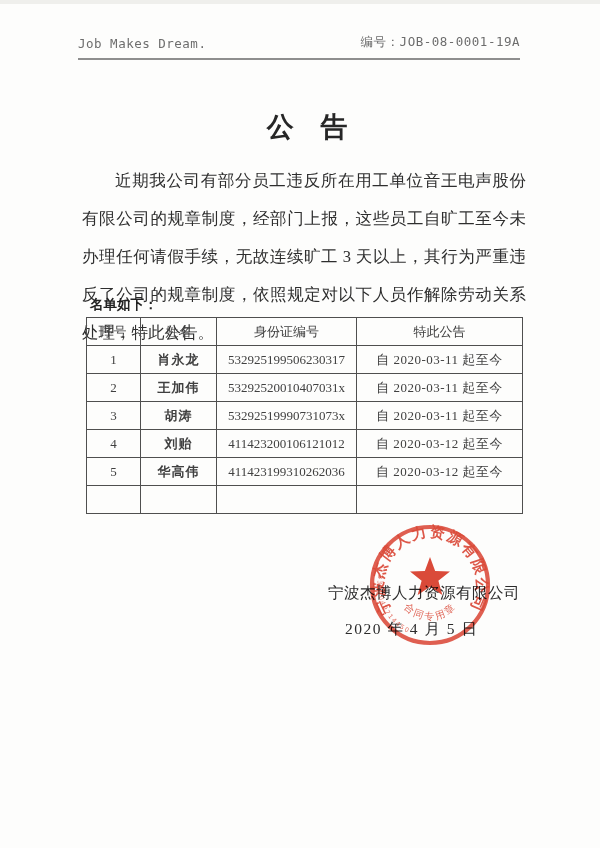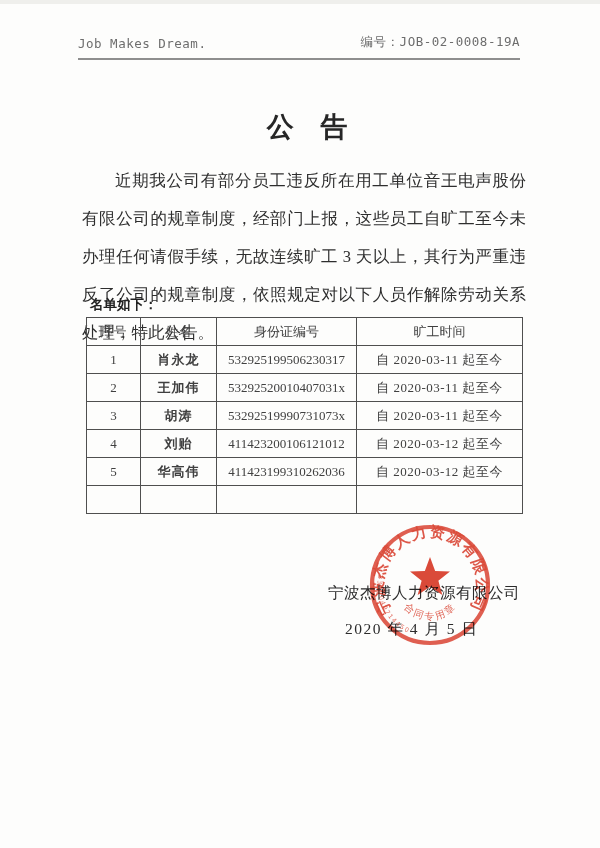--- a/index.html
+++ b/index.html
@@ -74,42 +74,42 @@
     font-family:"DejaVu Sans","Liberation Sans",sans-serif;}
 </style>
 </head>
 <body>
 
 <div class="page">
   <div class="scan-edge"></div>
 
   <div class="header">
     <span>Job Makes Dream.</span>
-    <span>编号：JOB-02-0008-19A</span>
+    <span>编号：JOB-08-0001-19A</span>
   </div>
 
   <h1 class="title">公 告</h1>
 
   <p class="body-text">近期我公司有部分员工违反所在用工单位音王电声股份有限公司的规章制度，经部门上报，这些员工自旷工至今未办理任何请假手续，无故连续旷工 3 天以上，其行为严重违反了公司的规章制度，依照规定对以下人员作解除劳动关系处理，特此公告。</p>
 
   <div class="list-label">名单如下：</div>
 
   <table class="notice">
     <colgroup>
       <col style="width:54px">
         <col style="width:76px">
         <col style="width:140px">
         <col style="width:166px">
     </colgroup>
     <thead>
       <tr>
           <th>序号</th>
           <th>姓名</th>
           <th>身份证编号</th>
-          <th>旷工时间</th>
+          <th>特此公告</th>
         </tr>
     </thead>
     <tbody>
         <tr>
           <td>1</td>
           <td>肖永龙</td>
           <td>532925199506230317</td>
           <td>自 2020-03-11 起至今</td>
         </tr>
         <tr>

